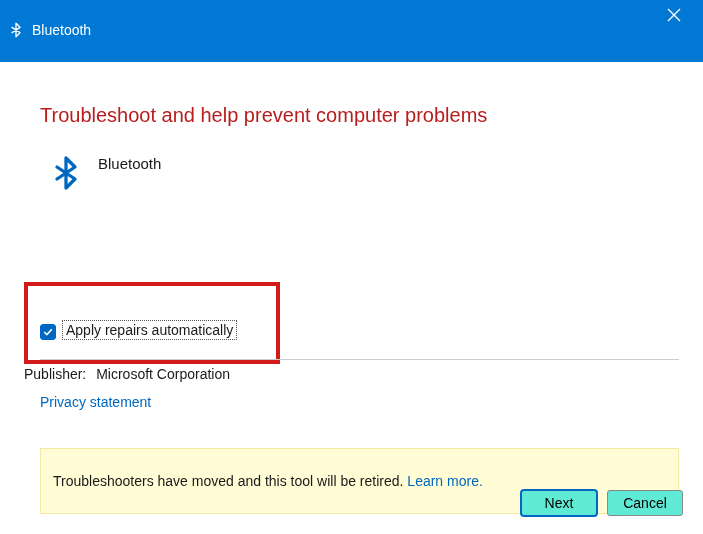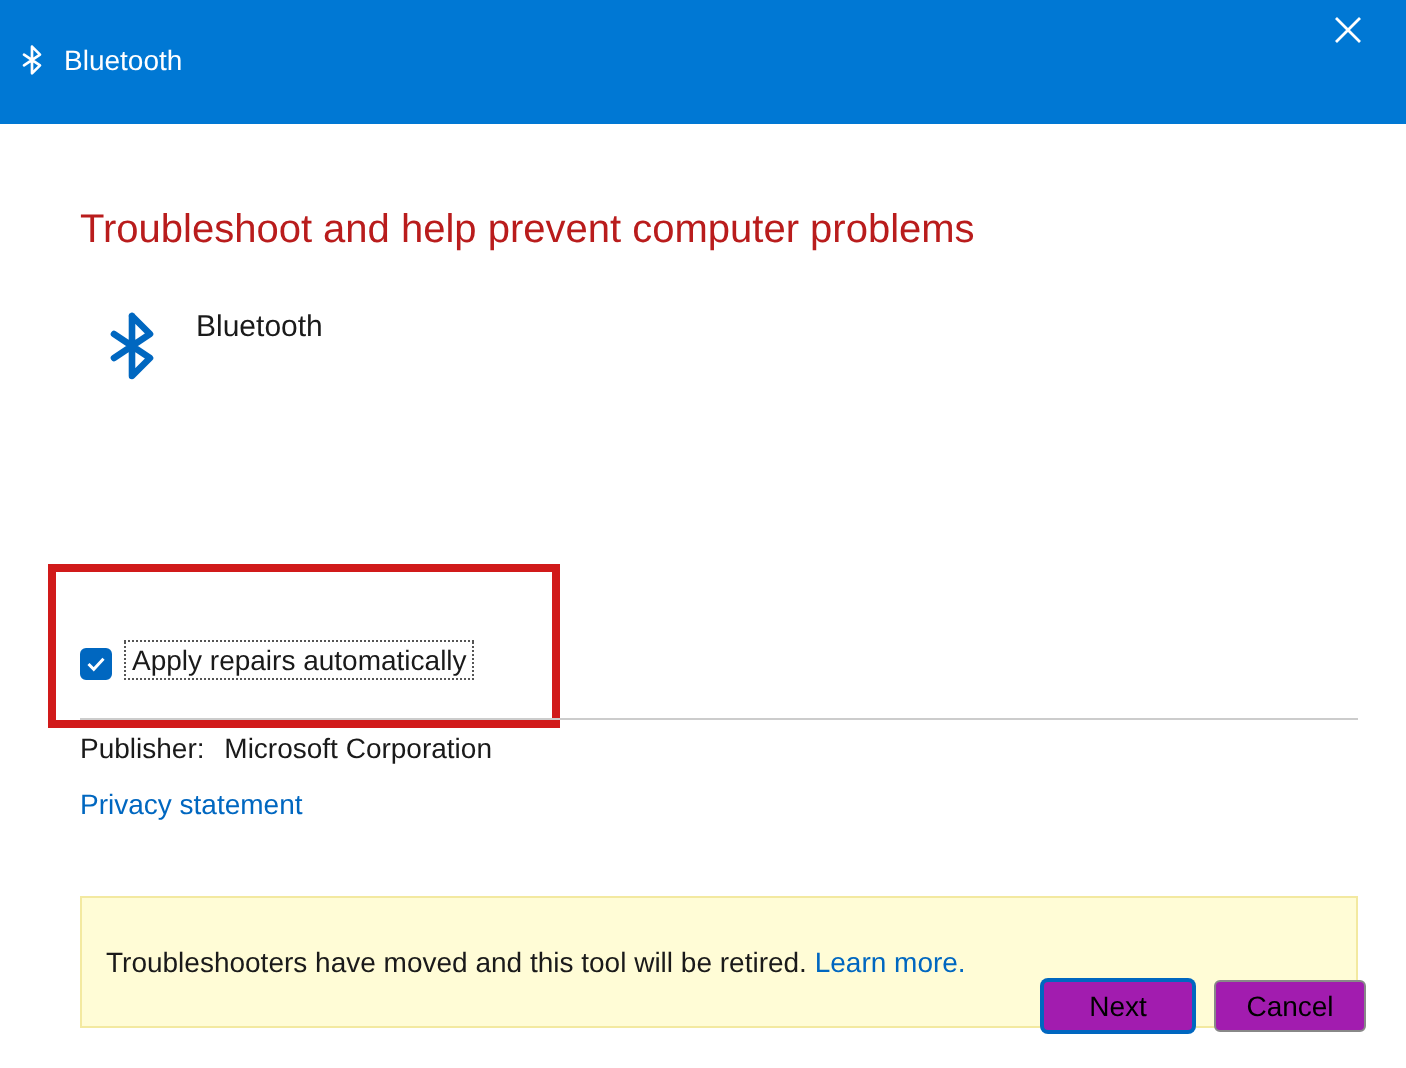--- a/index.html
+++ b/index.html
@@ -106,21 +106,21 @@
   }
   .divider {
     position: absolute;
     left: 40px; right: 24px;
     top: 352px;
     border: 0;
     border-top: 1px solid #ccc;
   }
   .publisher-row {
     position: absolute;
-    left: 40px;
+    left: 24px;
     top: 366px;
     font-size: 14px;
   }
   .publisher-row .lbl { margin-right: 6px; }
   .privacy-link {
     position: absolute;
     left: 40px;
     top: 394px;
     color: #0067c0;
     cursor: pointer;
@@ -141,21 +141,21 @@
   .footer {
     position: absolute;
     right: 20px;
     bottom: 18px;
     display: flex;
     gap: 10px;
   }
   .btn {
     min-width: 76px;
     padding: 4px 14px;
-    background: #a21caf;
+    background: #5eead4;
     border: 1px solid #888;
     border-radius: 3px;
     font-family: inherit;
     font-size: 14px;
     cursor: pointer;
   }
   .btn.primary {
     border-color: #0067c0;
     box-shadow: 0 0 0 1px #0067c0;
   }

